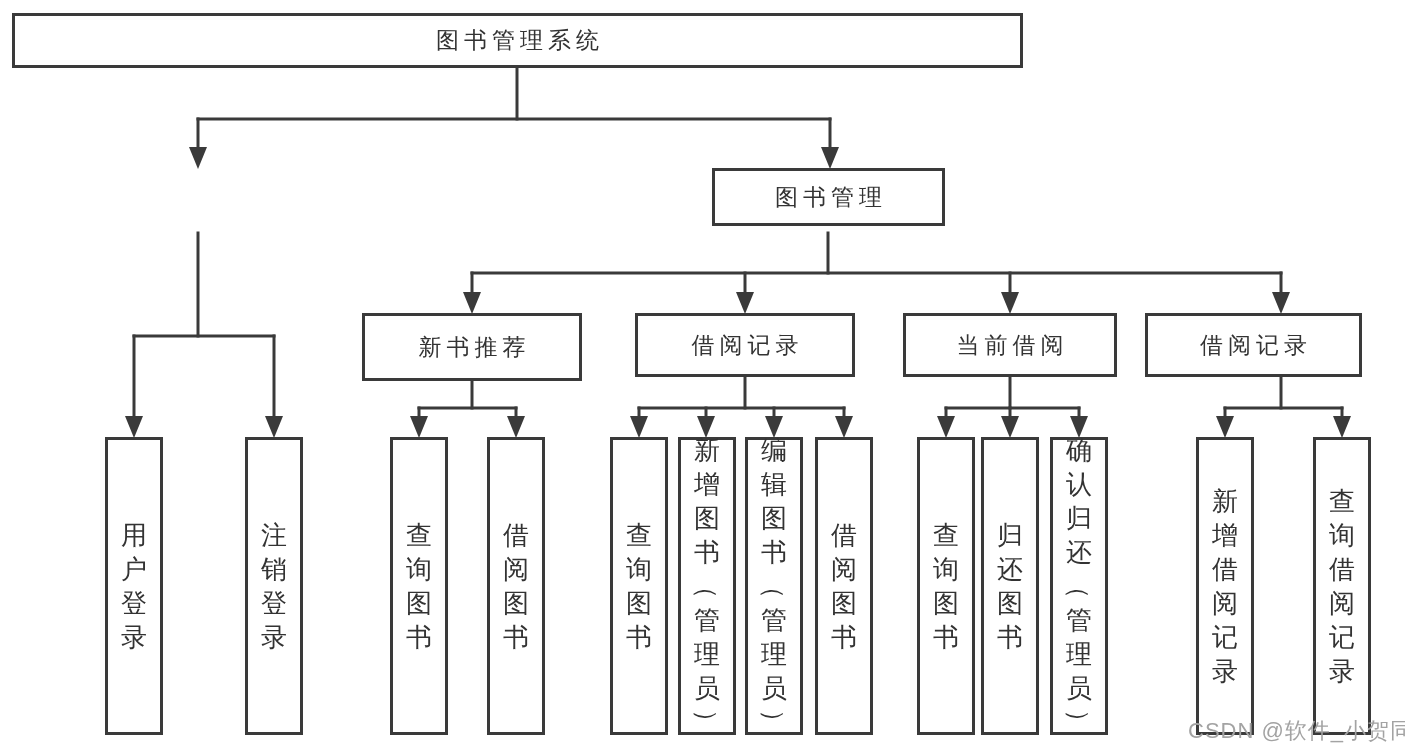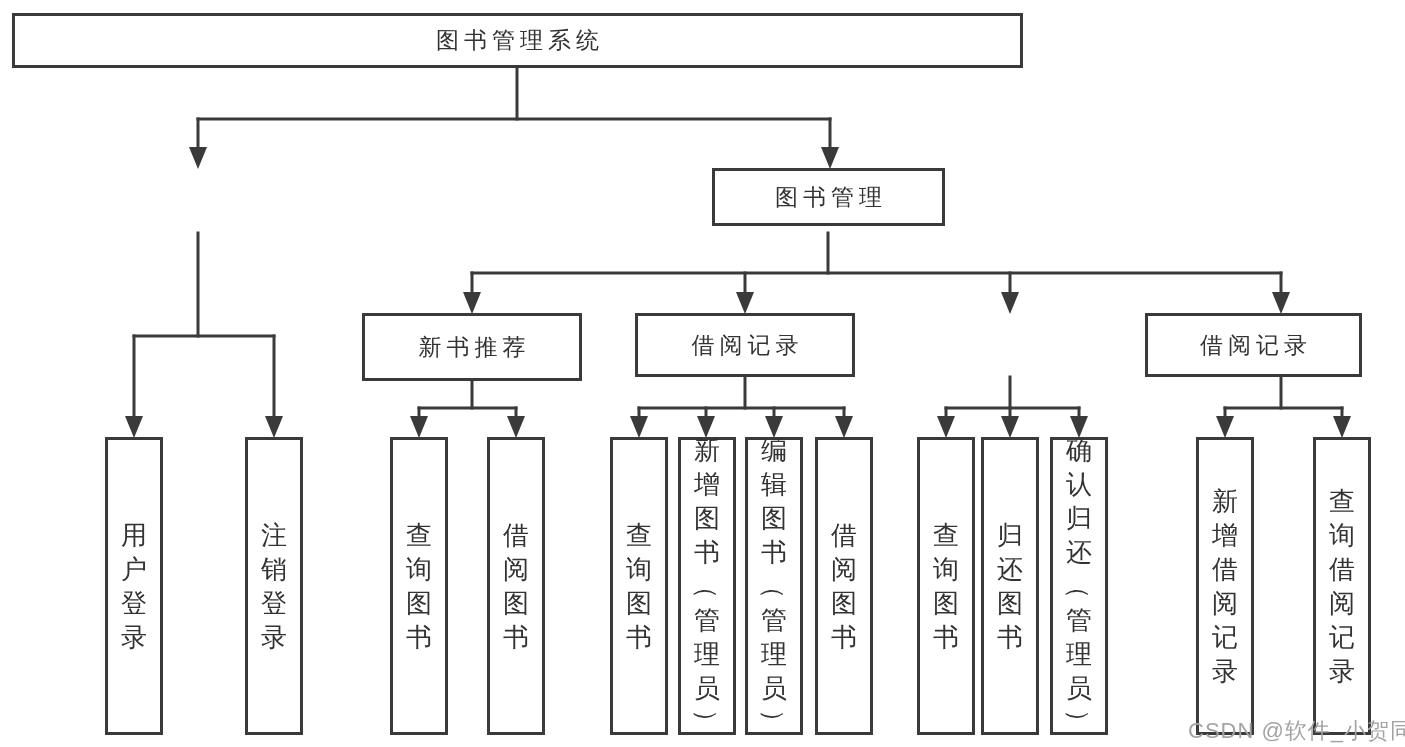--- a/index.html
+++ b/index.html
@@ -112,20 +112,21 @@
       <line x1="1342" y1="408" x2="1342" y2="418" stroke="#3a3a3a" stroke-width="3" stroke-linecap="square"></line>
       <polygon points="1333,416 1351,416 1342,438" fill="#3a3a3a"></polygon>
     </svg>
 
   <div class="node hnode" style="left:12px; top:13px; width:1011px; height:55px;">图书管理系统</div>
 
   <div class="node hnode" style="left:712px; top:168px; width:233px; height:58px;">图书管理</div>
 
   <div class="node hnode" style="left:362px; top:313px; width:220px; height:68px;">新书推荐</div>
   <div class="node hnode" style="left:635px; top:313px; width:220px; height:64px;">借阅记录</div>
+  <div class="node hnode" style="left:903px; top:313px; width:214px; height:64px;">当前借阅</div>
   <div class="node hnode" style="left:1145px; top:313px; width:217px; height:64px;">借阅记录</div>
 
   <div class="node leaf vtext" style="left:105px;">
       <span>用</span>
       <span>户</span>
       <span>登</span>
       <span>录</span>
     </div>
   <div class="node leaf vtext" style="left:245px;">
       <span>注</span>

